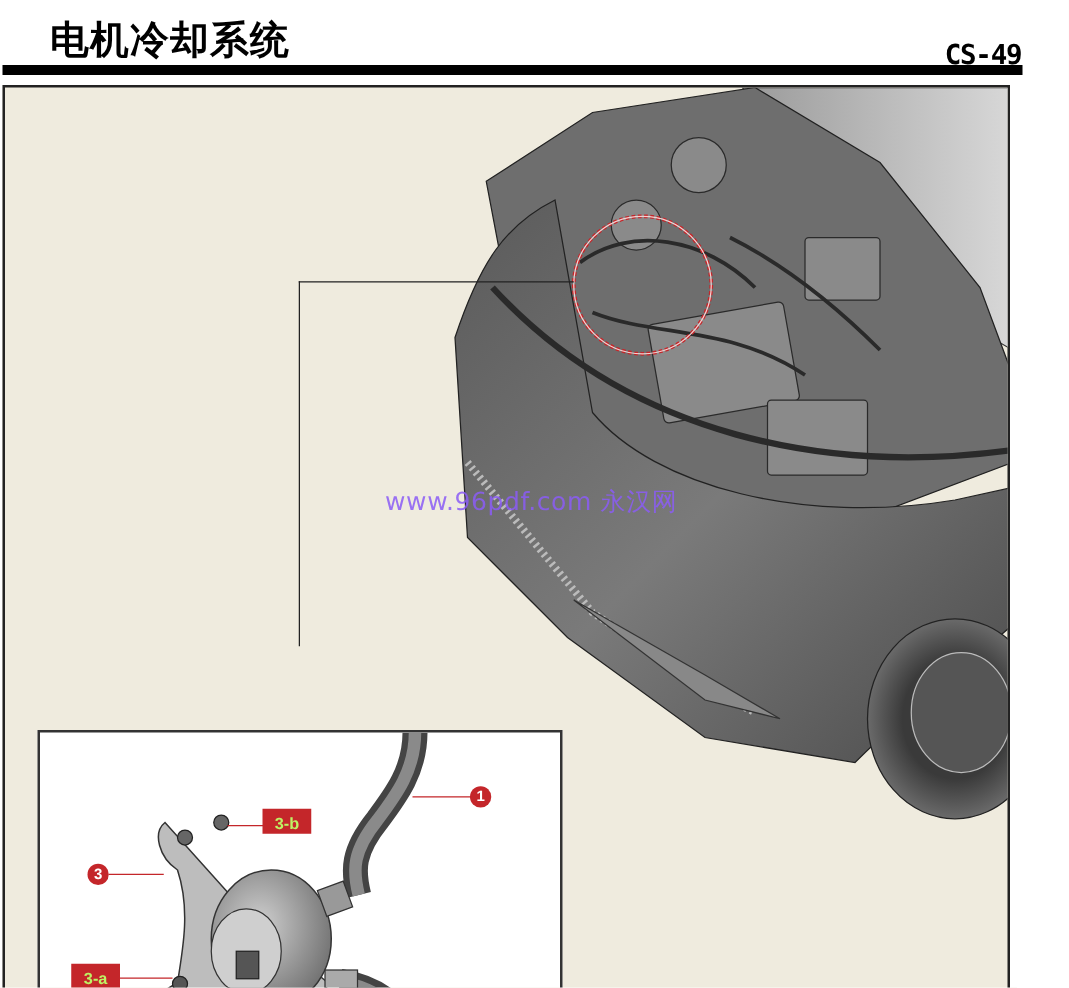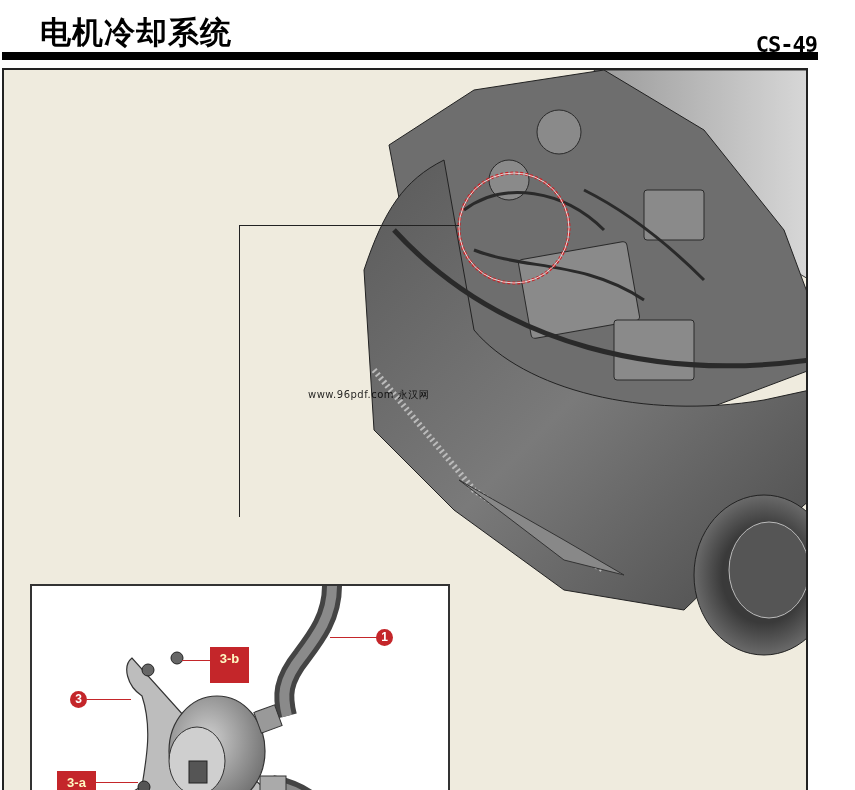--- a/index.html
+++ b/index.html
@@ -4,23 +4,23 @@
 <style>
   html,body{margin:0;padding:0;background:#ffffff;}
   body{width:855px;height:790px;position:relative;overflow:hidden;font-family:"DejaVu Sans","Liberation Sans",sans-serif;}
   .page-title{position:absolute;left:4px;top:12px;font-size:31px;font-weight:bold;color:#000;letter-spacing:1px;line-height:40px;white-space:nowrap;margin-left:36px;}
   .page-code{position:absolute;right:38px;top:13px;font-family:"DejaVu Sans Mono","Liberation Mono",monospace;font-size:22px;font-weight:bold;color:#000;line-height:40px;letter-spacing:-1px;margin-top:12px;}
   .header-rule{position:absolute;left:2px;top:52px;width:816px;height:8px;background:#000;}
   .figure-frame{position:absolute;left:2px;top:68px;width:806px;height:740px;background:#efebde;border:2px solid #222;box-sizing:border-box;overflow:hidden;}
   .illustration{position:absolute;left:0;top:0;}
   .inset{position:absolute;left:26px;top:514px;width:420px;height:300px;background:#ffffff;border:2px solid #333;box-sizing:border-box;overflow:hidden;}
   .callout-circle{position:absolute;width:17px;height:17px;border-radius:50%;background:#c4262a;color:#fff;font-family:"Liberation Sans",sans-serif;font-weight:bold;font-size:12px;line-height:17px;text-align:center;}
-  .callout-label{position:absolute;background:#c4262a;color:#fef9c3;font-family:"Liberation Sans",sans-serif;font-weight:bold;font-size:13px;line-height:24px;height:36px;text-align:center;width:39px;}
+  .callout-label{position:absolute;background:#c4262a;color:#bef264;font-family:"Liberation Sans",sans-serif;font-weight:bold;font-size:13px;line-height:24px;height:20px;text-align:center;width:39px;}
   .leader{position:absolute;height:1px;background:#c4262a;}
-  .watermark{position:absolute;left:306px;top:388px;font-family:"DejaVu Sans",sans-serif;font-size:10px;color:#000000;opacity:0.85;white-space:nowrap;letter-spacing:0.5px;}
+  .watermark{position:absolute;left:306px;top:388px;font-family:"DejaVu Sans",sans-serif;font-size:20px;color:#8b5cf6;opacity:0.85;white-space:nowrap;letter-spacing:0.5px;}
   .conn-h{position:absolute;background:#222;height:1px;}
   .conn-v{position:absolute;background:#222;width:1px;}
 </style>
 </head>
 <body>
 
 <div class="page-title">电机冷却系统</div>
 <div class="page-code">CS-49</div>
 <div class="header-rule"></div>
 

